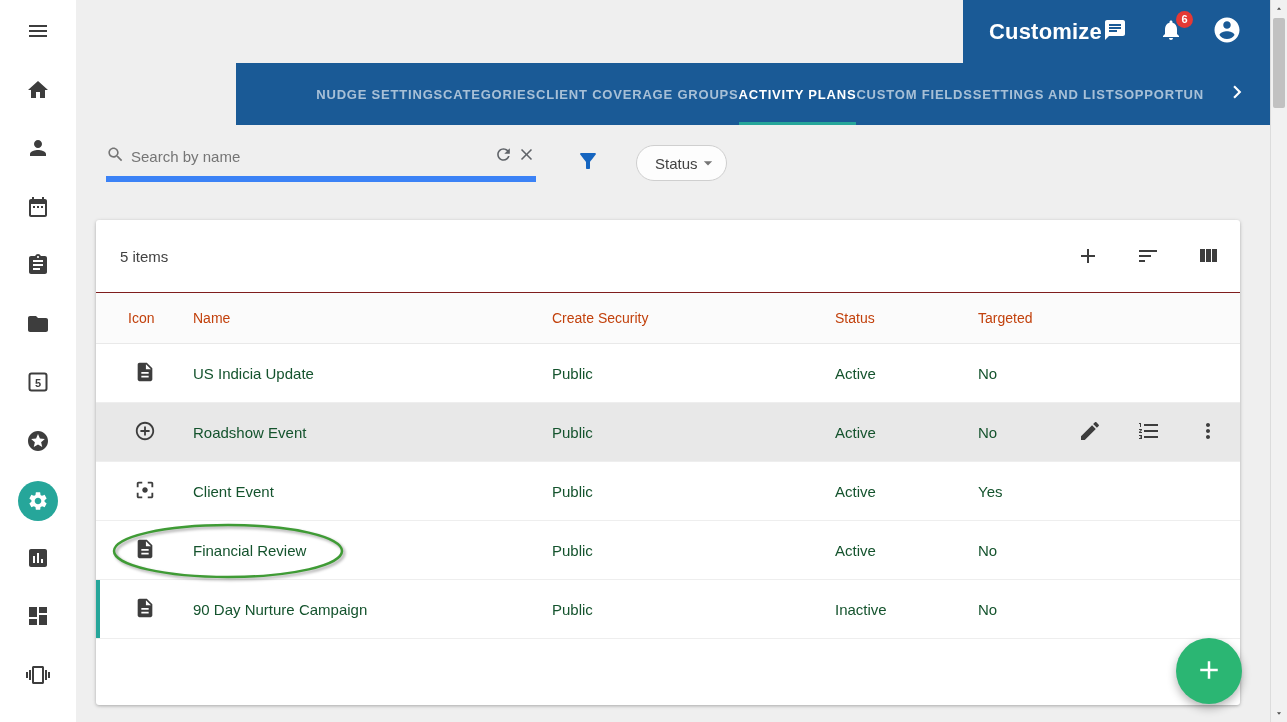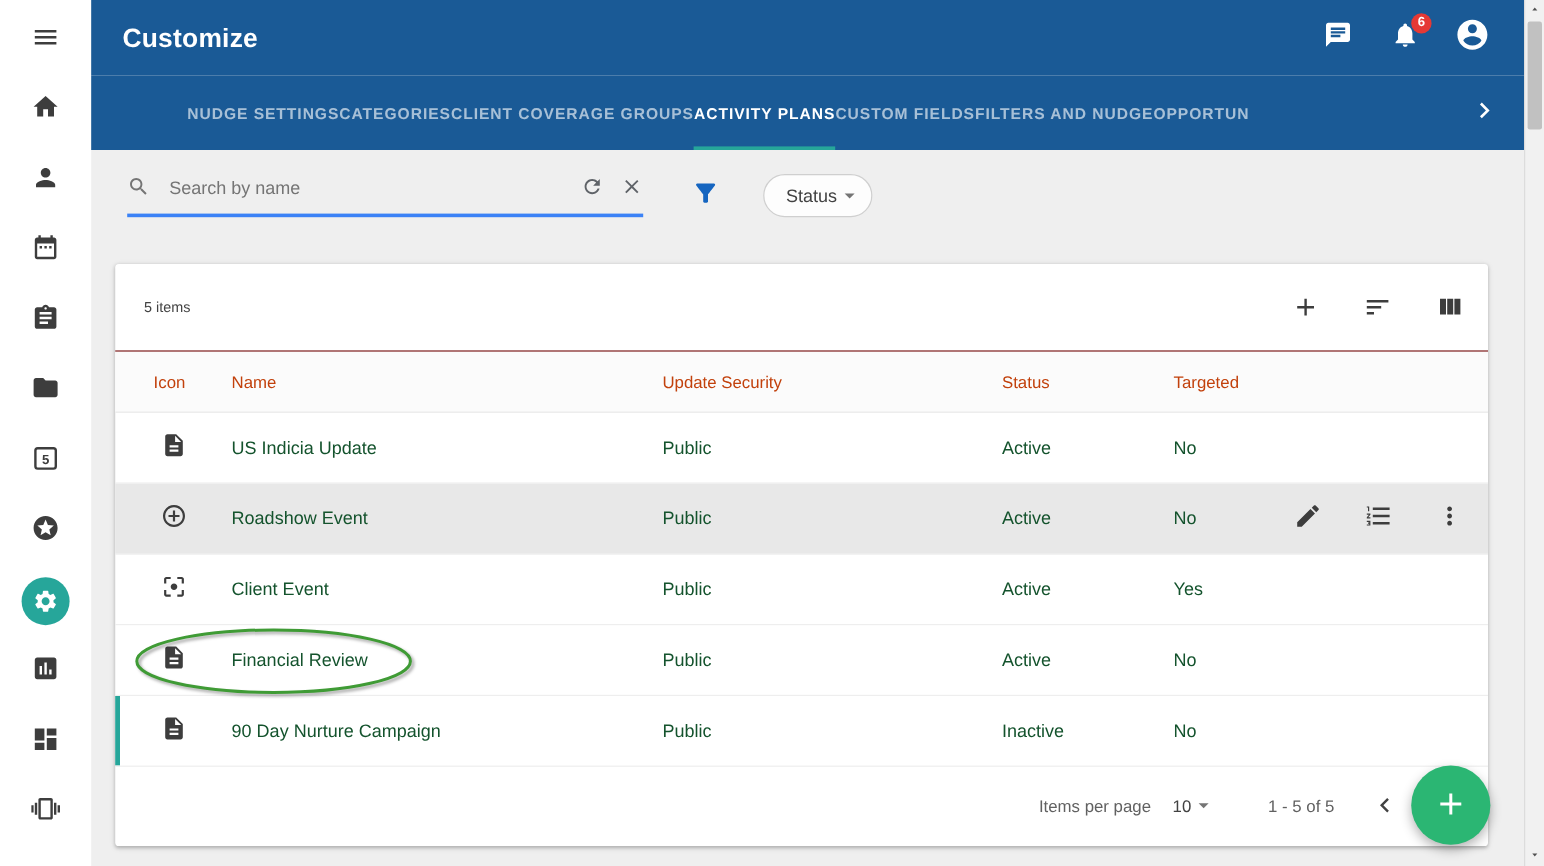--- a/index.html
+++ b/index.html
@@ -13,21 +13,21 @@
 
   
   .sidebar { flex:0 0 76px; background:#ffffff; padding-top:4px; overflow:hidden; }
   .side-item { height:58.5px; display:flex; align-items:center; justify-content:center; color:#3d3d3d; cursor:pointer; }
   .side-item svg { width:24px; height:24px; }
   .gear-wrap { width:40px; height:40px; border-radius:50%; background:#26A69A; color:#ffffff;
                display:flex; align-items:center; justify-content:center; }
   .gear-wrap svg { width:22px; height:22px; }
 
   
-  .main { flex:1 1 auto; min-width:0; display:flex; flex-direction:column; background:#efefef; position:relative; }
+  .main { flex:1 1 auto; min-width:0; display:flex; flex-direction:column; background:#efefef; position:relative;align-items:flex-end; }
 
   .topbar { flex:0 0 63px; background:#1A5A96; display:flex; align-items:center; padding:0 30px 0 26px; }
   .topbar h1 { margin:0; color:#ffffff; font-size:22px; font-weight:700; letter-spacing:.2px; }
   .topbar-icons { margin-left:auto; display:flex; align-items:center; gap:30px; }
   .icon-btn { position:relative; color:#ffffff; width:26px; height:26px; display:flex; align-items:center; justify-content:center; cursor:pointer; }
   .icon-btn svg { width:24px; height:24px; }
   .icon-btn.avatar svg { width:30px; height:30px; }
   .badge { position:absolute; top:-8px; right:-9px; background:#E53935; color:#fff; font-size:11px; font-weight:700;
            min-width:17px; height:17px; padding:0 3px; border-radius:9px; display:flex; align-items:center; justify-content:center; }
 
@@ -37,38 +37,38 @@
          font-size:13px; font-weight:700; letter-spacing:.8px; cursor:pointer;
          border-bottom:3px solid transparent; padding-top:3px; }
   .tab.active { color:#ffffff; border-bottom-color:#26A69A; }
   .tabs-next { flex:0 0 66px; display:flex; align-items:center; justify-content:center; color:#ffffff; cursor:pointer; }
   .tabs-next svg { width:26px; height:26px; }
 
   
   .content { flex:1 1 auto; position:relative; }
 
   .search-row { display:flex; align-items:center; margin:15px 0 0 30px; height:46px; }
-  .search-box { width:430px; display:flex; align-items:center; gap:14px; border-bottom:3px solid #3b82f6; padding-bottom:8px; color:#757575; }
+  .search-box { width:430px; display:flex; align-items:center; gap:4px; border-bottom:6px solid #3b82f6; padding-bottom:8px; color:#757575; }
   .search-box svg { width:19px; height:19px; flex:0 0 auto; }
   .search-input { flex:1 1 auto; min-width:0; border:none; outline:none; background:transparent;
                   font-family:inherit; font-size:15px; color:#424242; }
   .search-input::placeholder { color:#757575; }
   .sb-action { display:flex; color:#5f6368; cursor:pointer; }
   .funnel { margin-left:40px; display:flex; color:#1565C0; cursor:pointer; }
   .funnel svg { width:24px; height:24px; }
   .status-chip { margin-left:36px; height:36px; border:1px solid #cfcfcf; border-radius:18px; background:#fdfdfd;
                  display:flex; align-items:center; padding:0 8px 0 18px; font-size:15px; color:#424242; cursor:pointer; }
   .status-chip .caret { display:flex; color:#757575; }
   .status-chip .caret svg { width:20px; height:20px; }
 
   
   .card { margin:34px 30px 0 20px; height:485px; background:#ffffff; border-radius:3px;
           box-shadow:0 1px 3px rgba(0,0,0,.2), 0 1px 5px rgba(0,0,0,.1);
           display:flex; flex-direction:column; }
-  .card-toolbar { flex:0 0 72px; display:flex; align-items:center; padding:0 20px 0 24px; font-size:12px; color:#424242; }
+  .card-toolbar { flex:0 0 72px; display:flex; align-items:center; padding:0 20px 0 24px; font-size:15px; color:#424242; }
   .toolbar-icons { margin-left:auto; display:flex; gap:36px; color:#3d3d3d; }
   .tb-icon { width:24px; height:24px; display:flex; cursor:pointer; }
   .tb-icon svg { width:24px; height:24px; }
 
   .row-grid { display:grid; grid-template-columns:65px 359px 283px 143px 100px 1fr; align-items:center; padding:0 20px 0 32px; }
   .thead { flex:0 0 52px; height:52px; border-top:1px solid #7f1d1d; border-bottom:1px solid #e9e9e9;
            color:#c2410c; font-size:14px; background:#fbfbfb; }
   .trow { flex:0 0 59px; height:59px; border-bottom:1px solid #eeeeee; font-size:15px; color:#14532d; position:relative; cursor:pointer; }
   .trow.highlight { background:#E8E8E8; }
   .trow.accent { box-shadow:inset 4px 0 0 #26A69A; }
@@ -197,21 +197,21 @@
       </div>
     </header>
 
     <nav class="tabsbar">
       <div class="tabs-list">
         <div class="tab">NUDGE SETTINGS</div>
         <div class="tab">CATEGORIES</div>
         <div class="tab">CLIENT COVERAGE GROUPS</div>
         <div class="tab active">ACTIVITY PLANS</div>
         <div class="tab">CUSTOM FIELDS</div>
-        <div class="tab">FILTERS AND NUDGE</div>
+        <div class="tab">SETTINGS AND LISTS</div>
         <div class="tab">OPPORTUN</div>
       </div>
       <div class="tabs-next">
         <span><svg viewBox="0 0 24 24" fill="currentColor">
               <path d="M10 6L8.59 7.41 13.17 12l-4.58 4.59L10 18l6-6z"></path>
             </svg></span>
       </div>
     </nav>
 
     <div class="content">
@@ -267,21 +267,21 @@
                 <span><svg viewBox="0 0 24 24" fill="currentColor">
                     <path d="M10 18h5V5h-5v13zm-6 0h5V5H4v13zM16 5v13h5V5h-5z"></path>
                   </svg></span>
               </span>
           </div>
         </div>
 
         <div class="thead row-grid">
           <div>Icon</div>
           <div>Name</div>
-          <div>Update Security</div>
+          <div>Create Security</div>
           <div>Status</div>
           <div>Targeted</div>
           <div></div>
         </div>
 
         <div class="trow row-grid">
           <div class="c-icon">
               <span><svg viewBox="0 0 24 24" fill="currentColor">
                   <path d="M14 2H6c-1.1 0-1.99.9-1.99 2L4 20c0 1.1.89 2 2 2h12c1.1 0 2-.9 2-2V8l-6-6zm2 16H8v-2h8v2zm0-4H8v-2h8v2zm-3-5V3.5L18.5 9H13z"></path>
                 </svg></span>
@@ -357,35 +357,20 @@
                   <path d="M14 2H6c-1.1 0-1.99.9-1.99 2L4 20c0 1.1.89 2 2 2h12c1.1 0 2-.9 2-2V8l-6-6zm2 16H8v-2h8v2zm0-4H8v-2h8v2zm-3-5V3.5L18.5 9H13z"></path>
                 </svg></span>
             </div>
           <div class="c-name">90 Day Nurture Campaign</div>
           <div class="c-sec">Public</div>
           <div class="c-status">Inactive</div>
           <div class="c-target">No</div>
           <div class="c-actions"></div>
         </div>
 
-        <div class="card-footer">
-          <span>Items per page</span>
-          <span class="ipp-select">
-            <span>10</span>
-            <span><svg viewBox="0 0 24 24" fill="currentColor">
-                  <path d="M7 10l5 5 5-5z"></path>
-                </svg></span>
-          </span>
-          <span class="range">1 - 5 of 5</span>
-          <span class="pg-prev">
-            <span><svg viewBox="0 0 24 24" fill="currentColor">
-                  <path d="M15.41 7.41 14 6l-6 6 6 6 1.41-1.41L10.83 12z"></path>
-                </svg></span>
-          </span>
-        </div>
       </div>
 
       <button class="fab">
         <span><svg viewBox="0 0 24 24" fill="currentColor">
               <path d="M19 13h-6v6h-2v-6H5v-2h6V5h2v6h6v2z"></path>
             </svg></span>
       </button>
 
     </div>
   </div>

